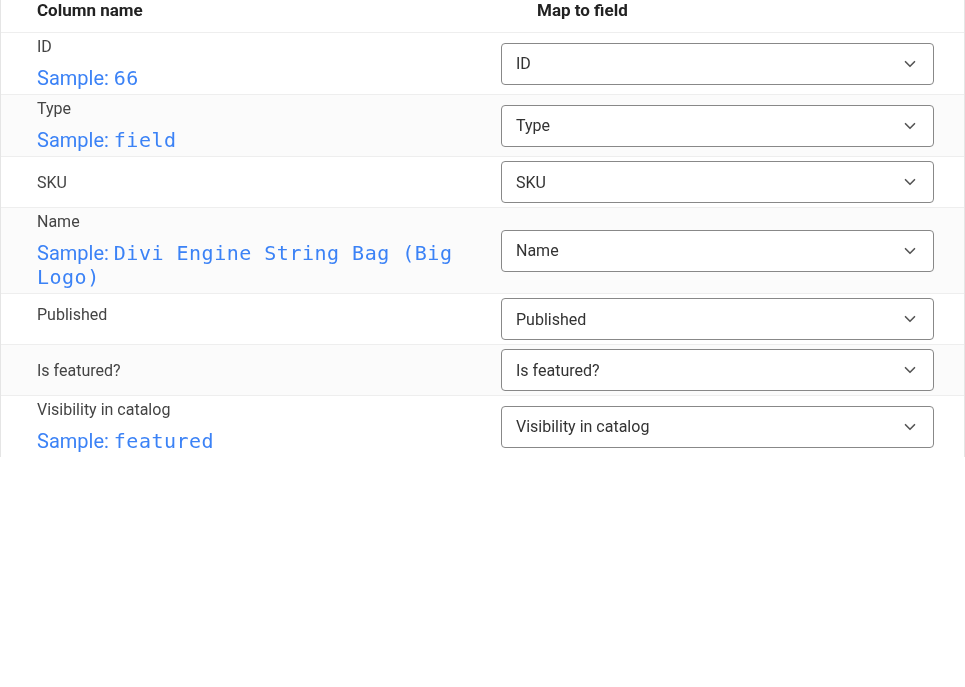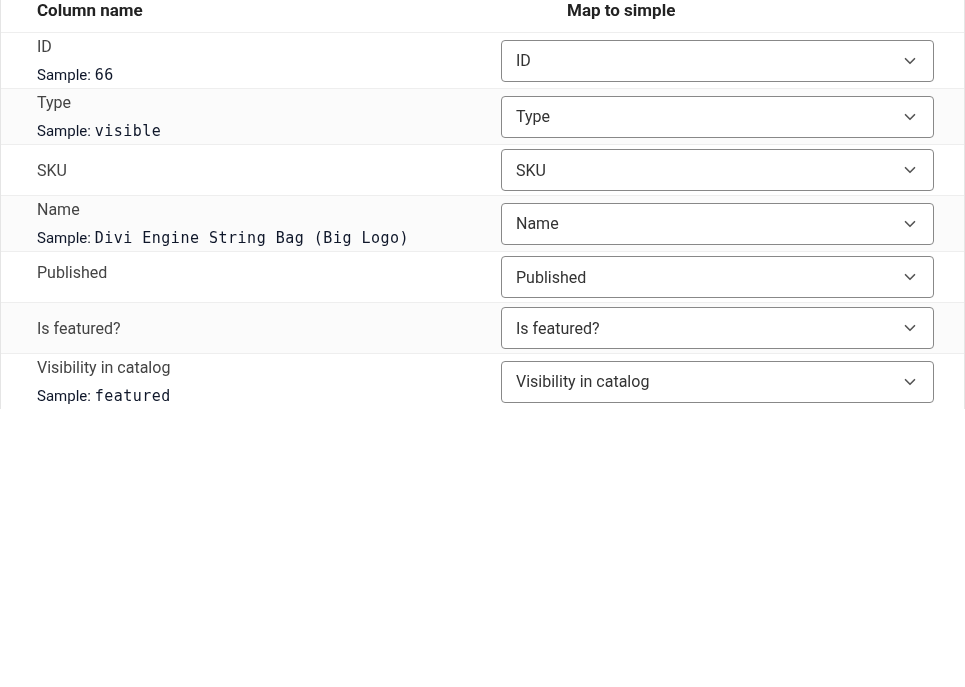--- a/index.html
+++ b/index.html
@@ -15,21 +15,20 @@
       width: 965px;
     }
     .table {
       width: 100%;
       border-left: 1px solid #e5e5e5;
       border-right: 1px solid #e5e5e5;
     }
     .header-row {
       display: flex;
       padding: 0 0 12px 0;
-      gap: 30px;
     }
     .header-cell {
       padding: 0 36px;
       font-weight: 700;
       font-size: 17px;
       color: #222;
     }
     .col-left {
       width: 500px;
       flex-shrink: 0;
@@ -59,22 +58,22 @@
     }
     .column-name {
       font-size: 16px;
       color: #444;
       margin-bottom: 10px;
     }
     .column-name.only {
       margin-bottom: 0;
     }
     .sample {
-      font-size: 15px;
-      color: #0f172a;
+      font-size: 20px;
+      color: #3b82f6;
     }
     .sample-label {
       font-family: inherit;
     }
     .sample-value {
       font-family: ui-monospace, SFMono-Regular, Menlo, Monaco, Consolas, monospace;
       letter-spacing: 0.5px;
     }
     .select {
       position: relative;
@@ -103,21 +102,21 @@
       height: 18px;
     }
   </style>
 </head>
 <body>
 
 <div class="table">
 
   <div class="header-row">
     <div class="header-cell col-left">Column name</div>
-    <div class="header-cell col-right">Map to simple</div>
+    <div class="header-cell col-right">Map to field</div>
   </div>
 
   <div class="row">
     <div class="cell-left">
       <div class="column-name">ID</div>
       <div class="sample">
         <span class="sample-label">Sample:</span>
         <span class="sample-value">66</span>
       </div>
     </div>
@@ -131,21 +130,21 @@
         </span>
       </div>
     </div>
   </div>
 
   <div class="row">
     <div class="cell-left">
       <div class="column-name">Type</div>
       <div class="sample">
         <span class="sample-label">Sample:</span>
-        <span class="sample-value">visible</span>
+        <span class="sample-value">field</span>
       </div>
     </div>
     <div class="cell-right">
       <div class="select">
         <span>Type</span>
         <span class="chevron">
           <svg viewBox="0 0 24 24" fill="none" stroke="#555" stroke-width="2.2" stroke-linecap="round" stroke-linejoin="round">
               <polyline points="6 9 12 15 18 9"></polyline>
             </svg>
         </span>

